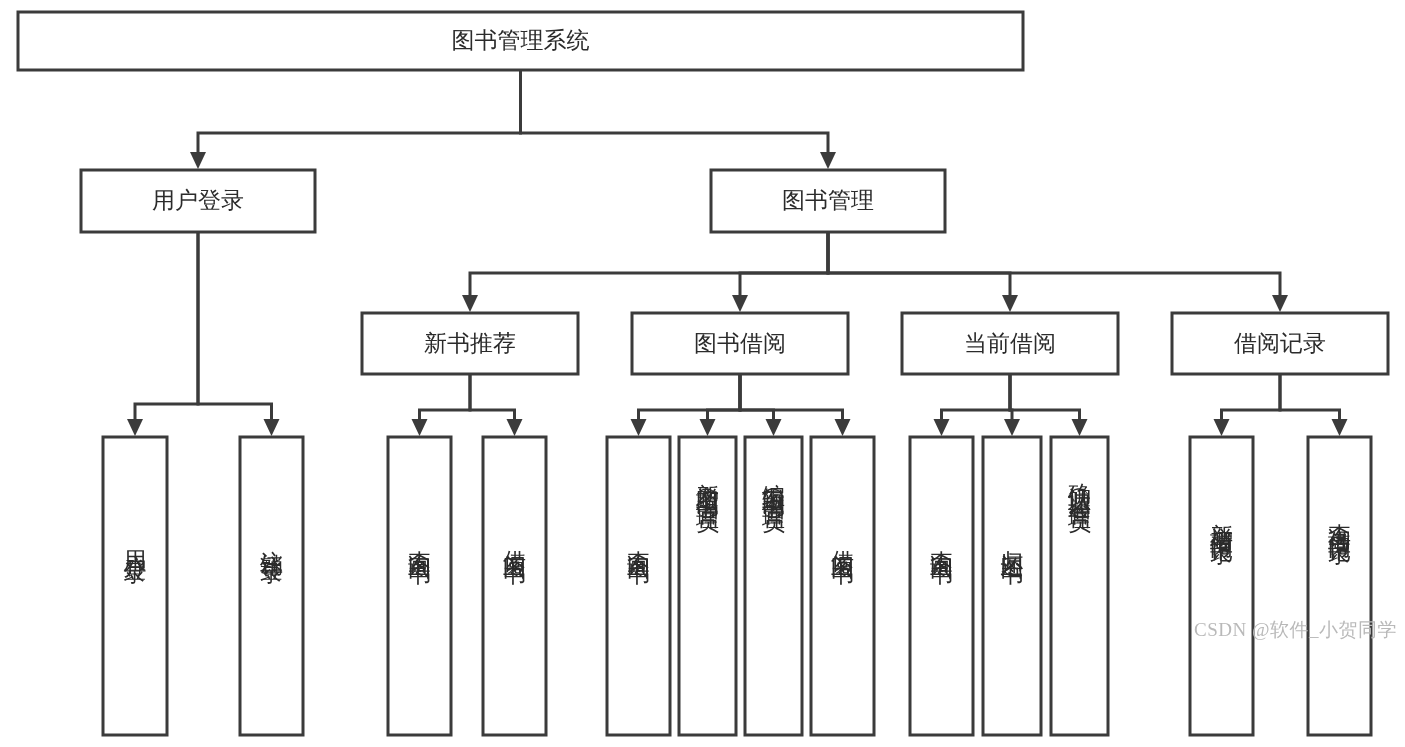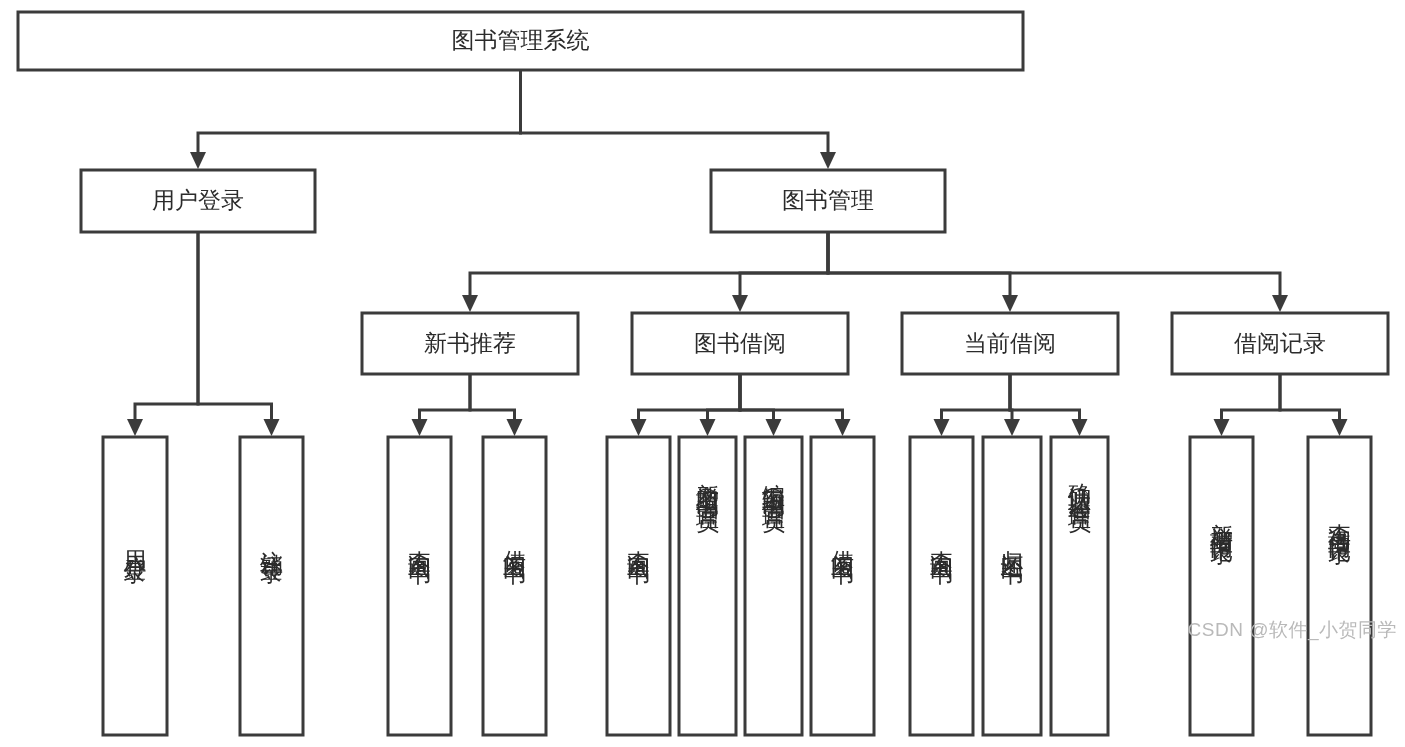--- a/index.html
+++ b/index.html
@@ -65,21 +65,21 @@
     line-height: 1;
     letter-spacing: 4px;
     color: #2b2b2b;
     white-space: nowrap;
     text-align: center;
   }
   .watermark {
     position: absolute;
     right: 8px;
     bottom: 4px;
-    font-family: Liberation Sans, sans-serif;
+    font-family: Liberation Serif, serif;
     font-size: 19px;
     color: #b9b9b9;
     white-space: nowrap;
     letter-spacing: 0.5px;
   }
 </style>
 </head>
 <body>
 
 <div id="diagram-root">

